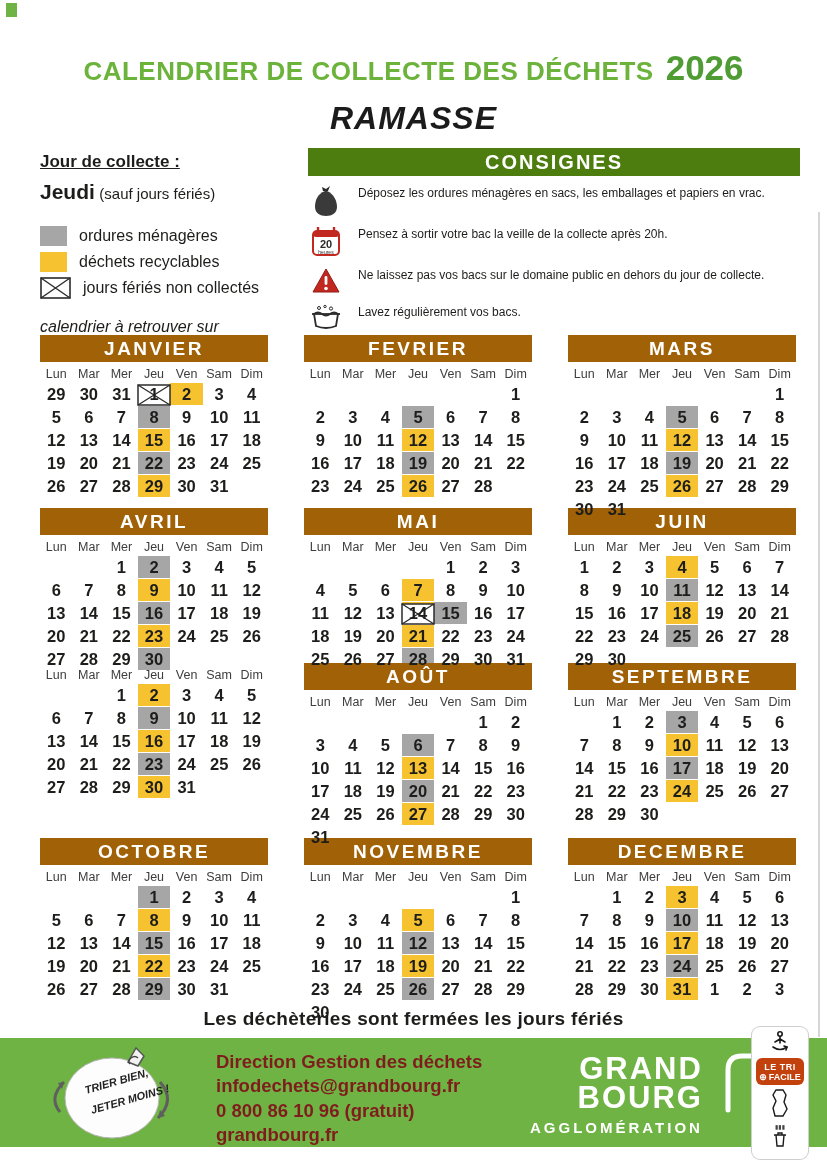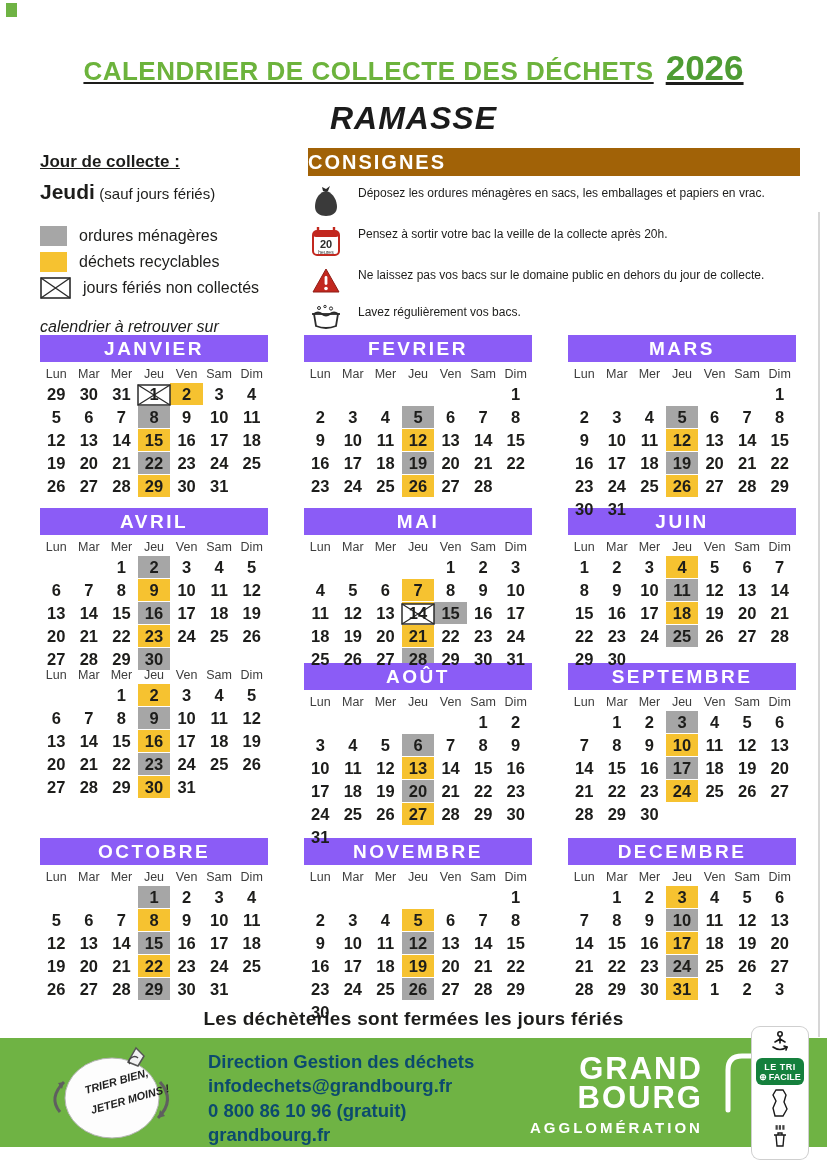--- a/index.html
+++ b/index.html
@@ -3,21 +3,21 @@
 <meta charset="utf-8">
 <style>
   html,body{margin:0;padding:0;background:#e8e8e8;}
   .page{position:relative;width:827px;height:1169px;background:#ffffff;margin:0 auto;
         font-family:"Liberation Sans",sans-serif;color:#1d1d1b;overflow:hidden;}
   .corner-mark{position:absolute;left:6px;top:3px;width:11px;height:14px;background:#6fb344;}
   .scan-line{position:absolute;left:818px;top:212px;width:2px;height:825px;background:#d6d6d6;}
 
   
   .title-wrap{position:absolute;top:48px;left:0;width:100%;text-align:center;}
-  .title-line{display:flex;justify-content:center;align-items:baseline;gap:12px;text-decoration:underline;}
+  .title-line{display:flex;justify-content:center;align-items:baseline;gap:12px;}
   .title-main{font-size:26px;font-weight:bold;color:#6cb33c;letter-spacing:.5px;}
   .title-year{font-size:35px;font-weight:bold;color:#4e9c33;}
   .title-commune{font-size:32px;font-weight:bold;font-style:italic;letter-spacing:1px;color:#1b1b1b;margin-top:12px;}
 
   
   .info{position:absolute;left:40px;top:152px;width:255px;}
   .info-label{font-size:17px;font-weight:bold;text-decoration:underline;}
   .info-day{margin-top:8px;}
   .info-day b{font-size:21px;font-weight:bold;}
   .info-day span{font-size:15px;}
@@ -25,59 +25,59 @@
   .legend-item{display:flex;align-items:center;gap:12px;margin-bottom:3px;height:23px;}
   .sw{width:27px;height:20px;flex:0 0 27px;}
   .sw-gray{background:#a6a6a6;}
   .sw-yellow{background:#f6c230;}
   .sw-env{width:31px;flex:0 0 31px;height:22px;}
   .legend-item .lbl{font-size:16px;}
   .info-note{margin-top:18px;font-style:italic;font-size:16px;line-height:1.3;}
 
   
   .consignes{position:absolute;left:308px;top:148px;width:492px;}
-  .consignes-header{background:#a16207;color:#fff;font-weight:bold;font-size:20px;letter-spacing:2px;
-                    text-align:left;height:28px;line-height:28px;}
+  .consignes-header{background:#4d7c0f;color:#fff;font-weight:bold;font-size:20px;letter-spacing:2px;
+                    text-align:center;height:28px;line-height:28px;}
   .consigne{display:flex;align-items:flex-start;gap:14px;margin-top:9px;}
   .consigne .cicon{flex:0 0 36px;display:flex;justify-content:center;}
   .consigne .ctext{font-size:12px;line-height:1.28;padding-top:1px;}
 
   
   .cal-row{position:absolute;left:40px;width:756px;display:flex;justify-content:space-between;}
   .row0{top:335px;}.row1{top:508px;}.row2{top:663px;}.row3{top:838px;}
   .month{width:228px;}
-  .month-header{background:#8b5cf6;color:#fff;font-weight:bold;font-size:19px;letter-spacing:2.5px;
+  .month-header{background:#a16207;color:#fff;font-weight:bold;font-size:19px;letter-spacing:2.5px;
                 text-align:center;height:27px;line-height:27px;}
   .dayrow{display:grid;grid-template-columns:repeat(7,1fr);margin-top:3px;}
   .dayrow div{font-size:12.5px;color:#3d3d3d;text-align:center;height:18px;line-height:18px;}
   .week{display:grid;grid-template-columns:repeat(7,1fr);}
   .cell{position:relative;height:23px;display:flex;align-items:center;justify-content:center;
         font-size:16.5px;font-weight:bold;}
   .cell .bg{position:absolute;left:0;top:0;right:0;bottom:1px;}
   .cell.gray .bg{background:#a6a6a6;}
   .cell.yellow .bg{background:#f6c230;}
   .cell .env{position:absolute;left:50%;top:50%;transform:translate(-50%,-50%);z-index:1;}
   .cell .num{position:relative;z-index:2;}
 
   
   .bottom-note{position:absolute;top:1008px;left:0;width:100%;text-align:center;
                font-size:19px;font-weight:bold;letter-spacing:.3px;}
 
   
   .footer{position:absolute;left:0;top:1038px;width:827px;height:109px;background:#6fb344;}
   .bag-logo{position:absolute;left:40px;top:4px;}
-  .contact{position:absolute;left:208px;top:12px;font-size:18.5px;line-height:1.32;color:#0c4a6e;font-weight:bold;}
+  .contact{position:absolute;left:216px;top:12px;font-size:18.5px;line-height:1.32;color:#7f1d1d;font-weight:bold;}
   .gb-logo{position:absolute;left:530px;top:8px;display:flex;align-items:flex-start;gap:11px;color:#fff;}
   .gb-text{text-align:right;margin-top:8px;}
   .gb-l1,.gb-l2{font-size:31px;font-weight:bold;letter-spacing:2px;line-height:.95;}
   .gb-l3{font-size:15px;font-weight:bold;letter-spacing:3px;margin-top:6px;}
   .tri-badge{position:absolute;right:18px;top:-12px;width:58px;height:134px;background:#fff;
              border-radius:9px;box-shadow:0 0 0 1px #cfcfcf inset;display:flex;flex-direction:column;
              align-items:center;padding-top:4px;box-sizing:border-box;}
-  .tri-black{width:48px;background:#15803d;border-radius:6px;color:#fff;text-align:center;
+  .tri-black{width:48px;background:#c2410c;border-radius:6px;color:#fff;text-align:center;
              padding:4px 0 3px;margin-top:2px;}
   .tri-black .t1{font-size:9px;font-weight:bold;letter-spacing:.5px;}
   .tri-black .t2{font-size:9px;font-weight:bold;display:flex;align-items:center;justify-content:center;gap:2px;}
   .tri-bottle{margin:3px 0 1px;}
   .tri-tiny{font-size:6px;color:#444;}
 </style>
 </head>
 <body>
 
 <div class="page">

